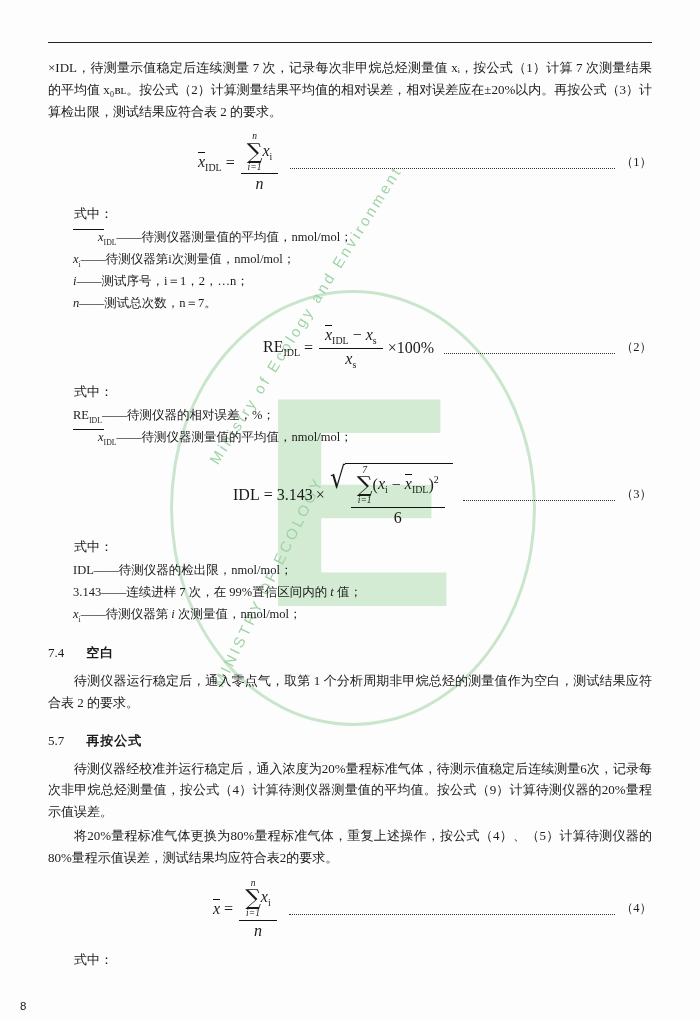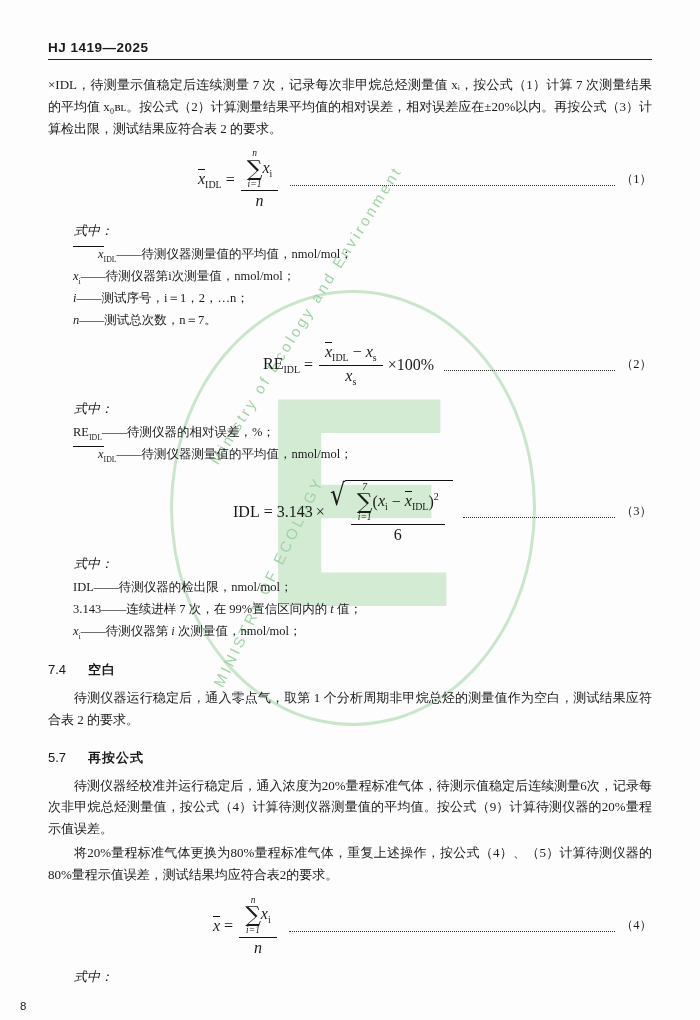--- a/index.html
+++ b/index.html
@@ -36,32 +36,32 @@
     margin: 2px 0 14px 0;
   }
   p {
     margin: 0 0 2px 0;
     font-size: 13px;
     line-height: 1.68;
     text-align: justify;
     text-justify: inter-ideograph;
   }
   .indent { text-indent: 2em; }
-  .shiz { text-indent: 2em; font-style: italic; }
+  .shiz { text-indent: 2em; }
   .deflist {
     margin: 0 0 0 0;
   }
   .deflist p {
     text-indent: 2em;
     margin: 0;
     line-height: 1.75;
     font-size: 12.5px;
   }
   .sec-title {
-    font-family: Liberation Sans, sans-serif;
+    font-family: Liberation Serif, serif;
     font-size: 13px;
     margin: 18px 0 8px 0;
     font-weight: normal;
   }
   .sec-title .num { margin-right: 22px; }
   .sec-title .name { font-weight: bold; letter-spacing: 1px; }
 
   
   .formula-row {
     display: flex;
@@ -221,21 +221,20 @@
       <div class="wm-E">E</div>
       <div class="wm-text">
         <span class="wm-t1">Ministry of Ecology and Environment</span>
         <span class="wm-t2">MINISTRY OF ECOLOGY</span>
       </div>
     </div>
   </div>
 
   <div class="content">
 
-    <div class="header-code">HJ 1419—2025</div>
     <hr class="rule">
 
     <p>×IDL，待测量示值稳定后连续测量 7 次，记录每次非甲烷总烃测量值 xᵢ，按公式（1）计算 7 次测量结果的平均值 x₀ʙʟ。按公式（2）计算测量结果平均值的相对误差，相对误差应在±20%以内。再按公式（3）计算检出限，测试结果应符合表 2 的要求。</p>
 
     <div class="formula-row">
       <div class="formula-spacer"></div>
       <div class="formula-body">
         <span class="math"><span class="overbar">x</span><sub>IDL</sub></span>
         <span style="margin:0 4px;">=</span>
         <span class="frac">

